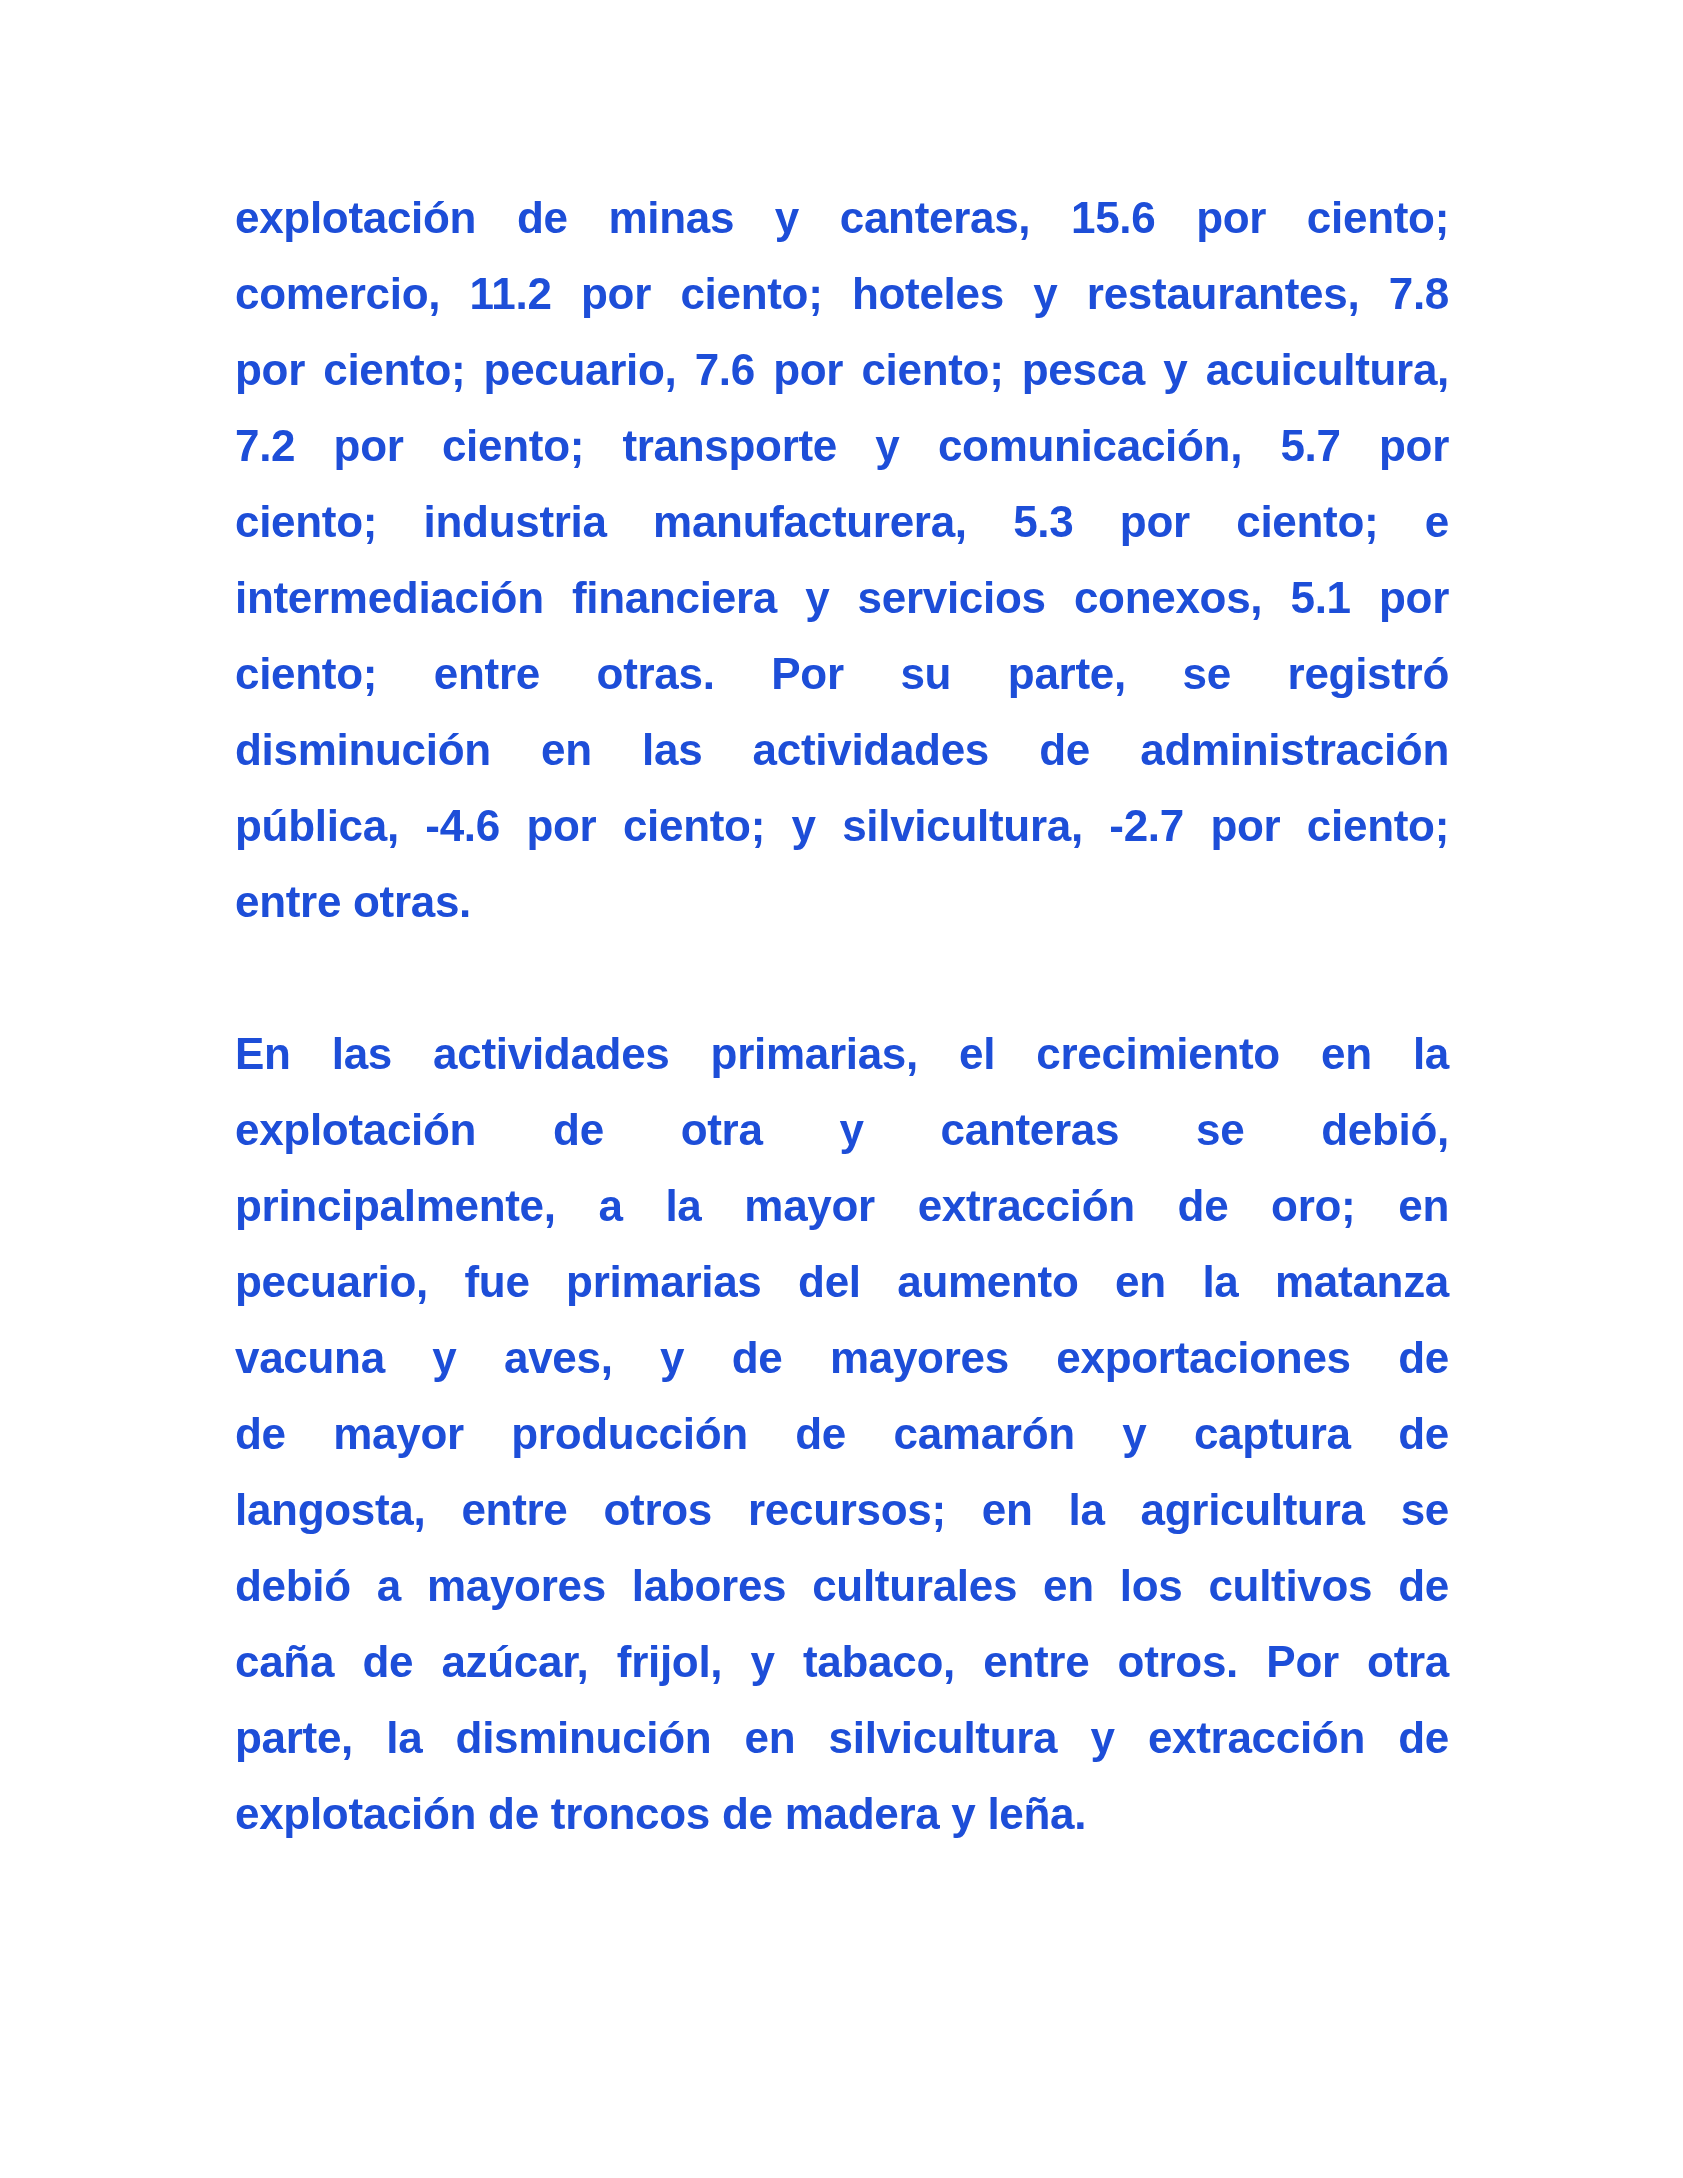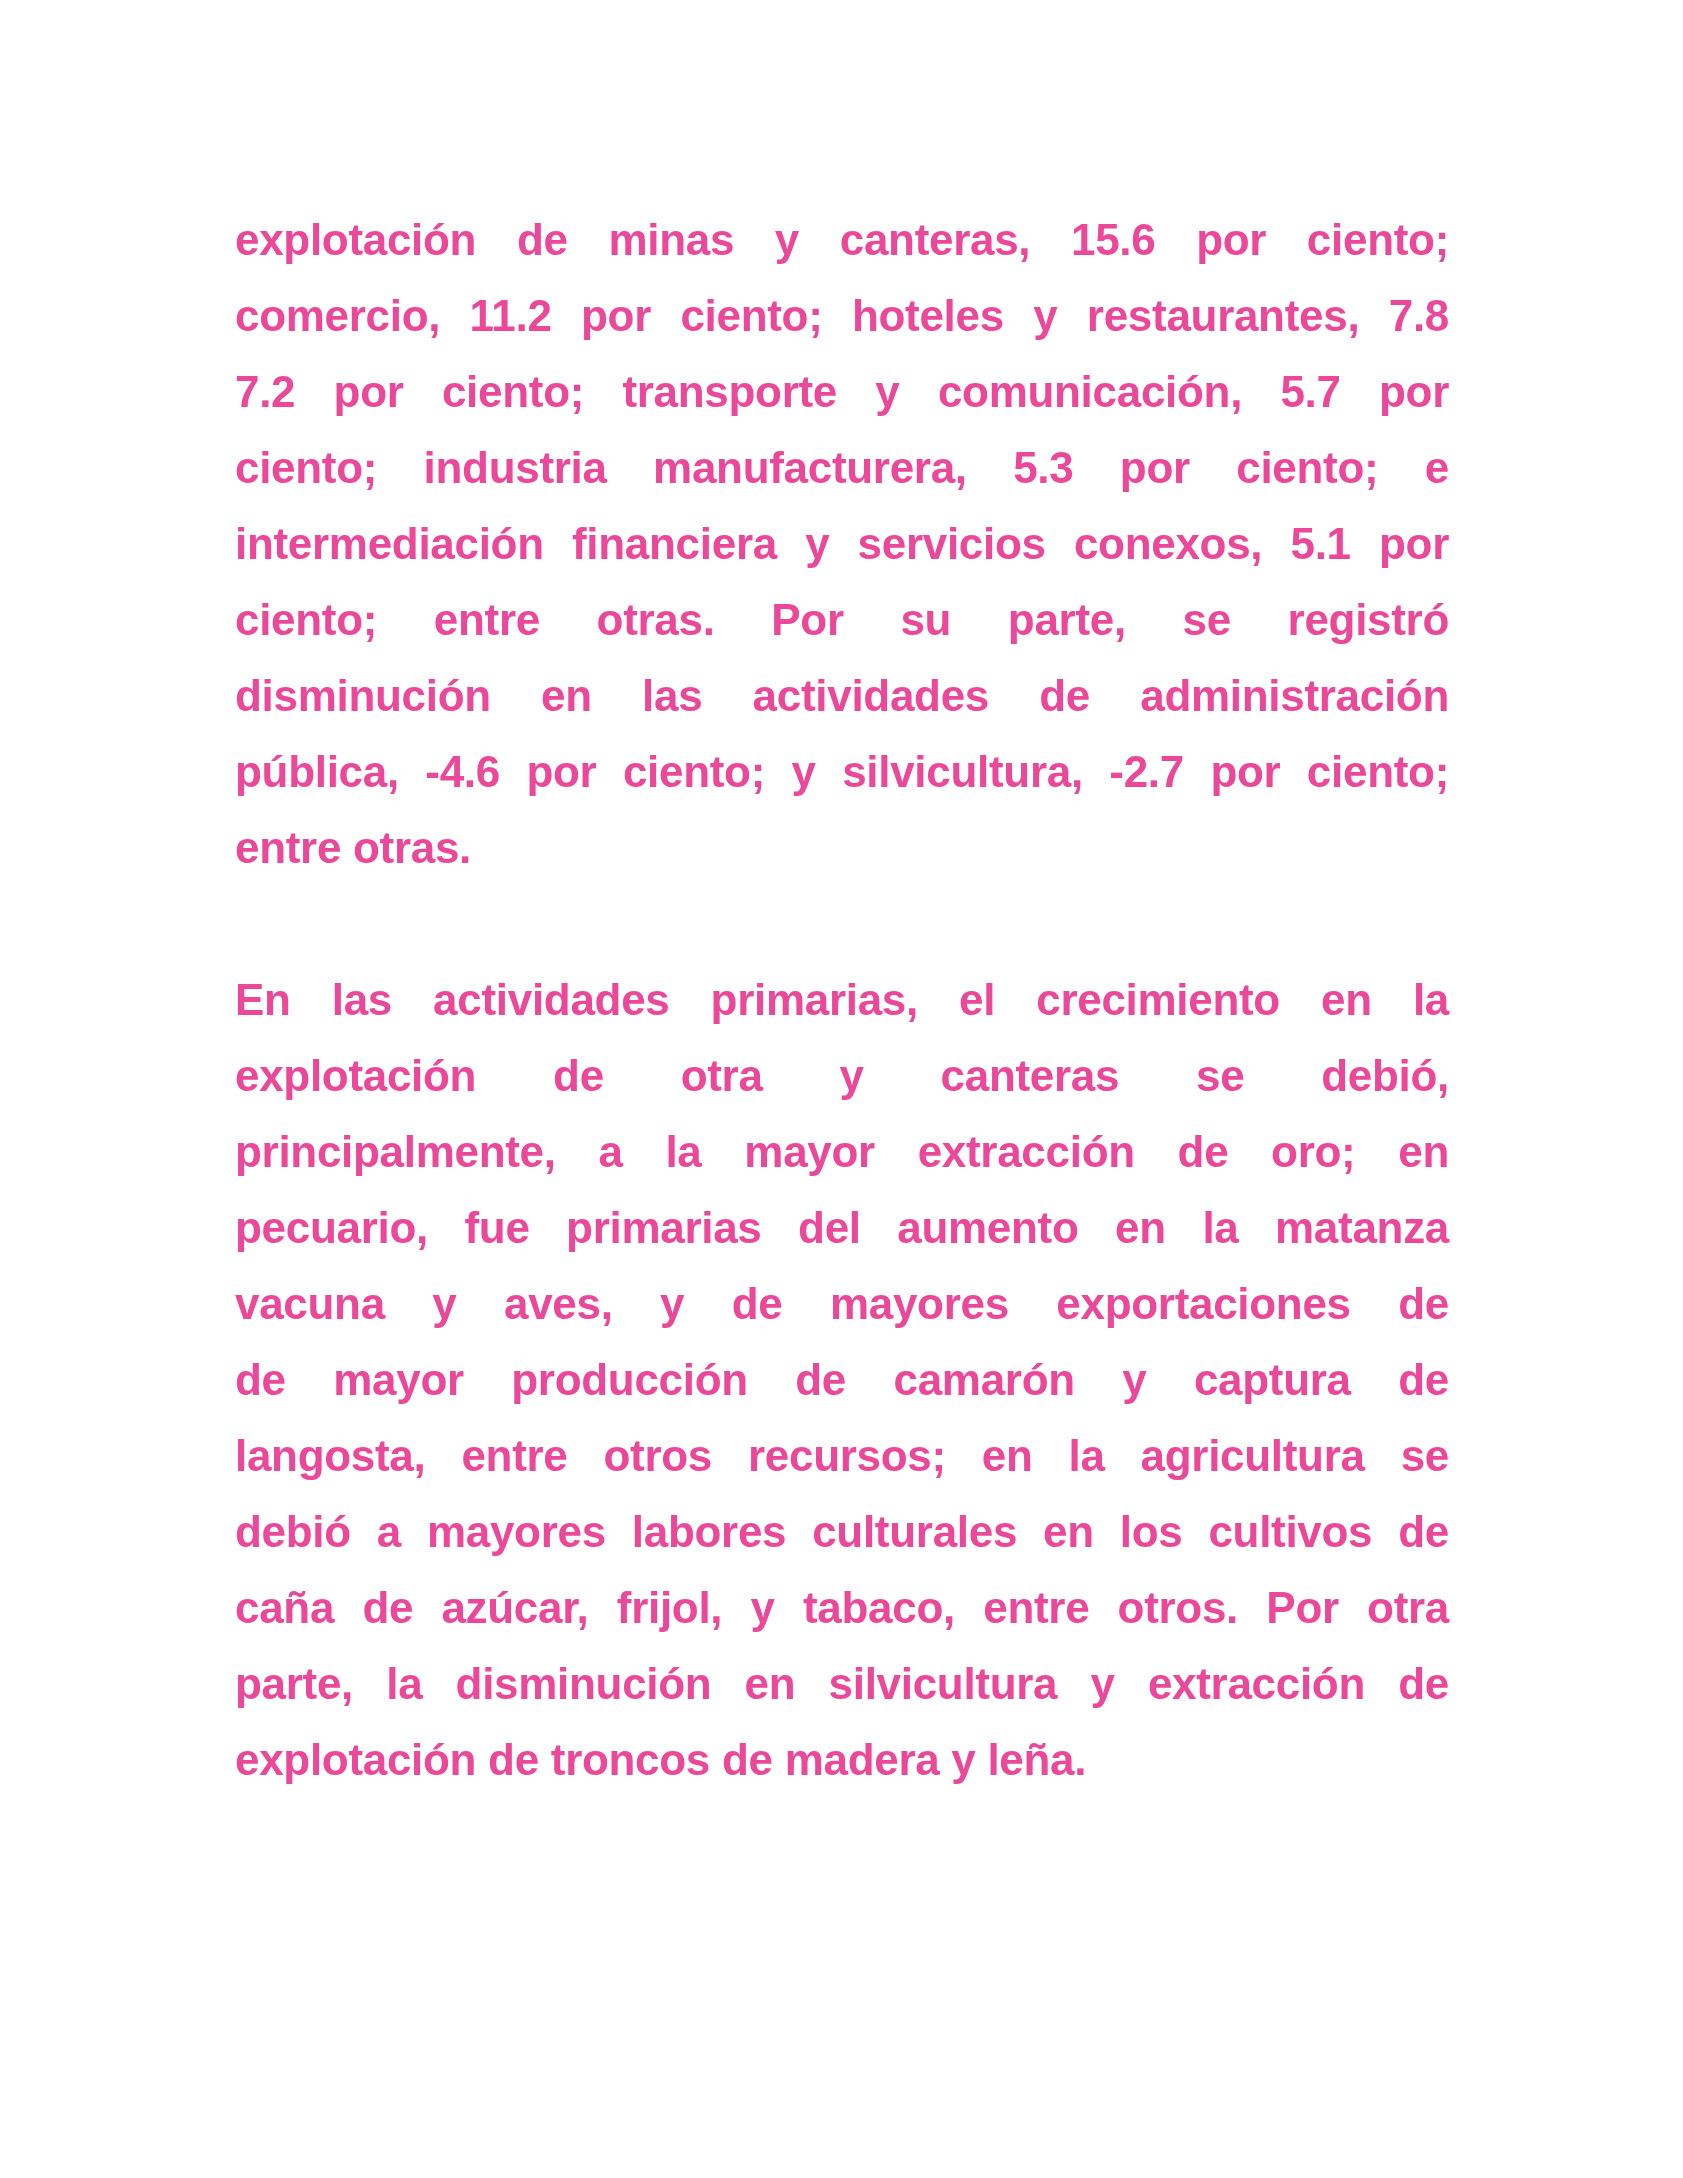--- a/index.html
+++ b/index.html
@@ -10,23 +10,23 @@
     width: 1683px;
     height: 2178px;
     background: #ffffff;
     position: relative;
     overflow: hidden;
     font-family: "Liberation Sans", sans-serif;
   }
   .text-block {
     position: absolute;
     left: 235px;
-    top: 202px;
+    top: 180px;
     width: 1214px;
-    color: #ec4899;
+    color: #1d4ed8;
     font-weight: 700;
     font-size: 44px;
     line-height: 76px;
     letter-spacing: -0.3px;
   }
   .para {
     margin: 0;
     padding: 0;
   }
   .para + .para {
@@ -46,20 +46,21 @@
   }
 </style>
 </head>
 <body>
 
 <div class="text-block">
 
   <div class="para">
     <div class="line">explotación de minas y canteras, 15.6 por ciento;</div>
     <div class="line">comercio, 11.2 por ciento; hoteles y restaurantes, 7.8</div>
+    <div class="line">por ciento; pecuario, 7.6 por ciento; pesca y acuicultura,</div>
     <div class="line">7.2 por ciento; transporte y comunicación, 5.7 por</div>
     <div class="line">ciento; industria manufacturera, 5.3 por ciento; e</div>
     <div class="line">intermediación financiera y servicios conexos, 5.1 por</div>
     <div class="line">ciento; entre otras. Por su parte, se registró</div>
     <div class="line">disminución en las actividades de administración</div>
     <div class="line">pública, -4.6 por ciento; y silvicultura, -2.7 por ciento;</div>
     <div class="line last">entre otras.</div>
   </div>
 
   <div class="para">

